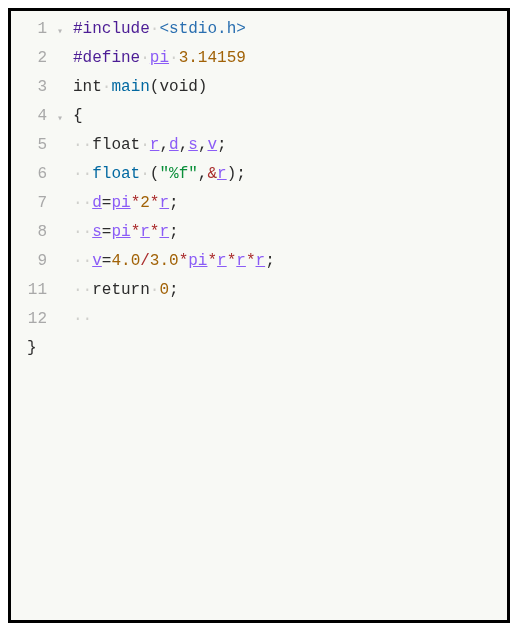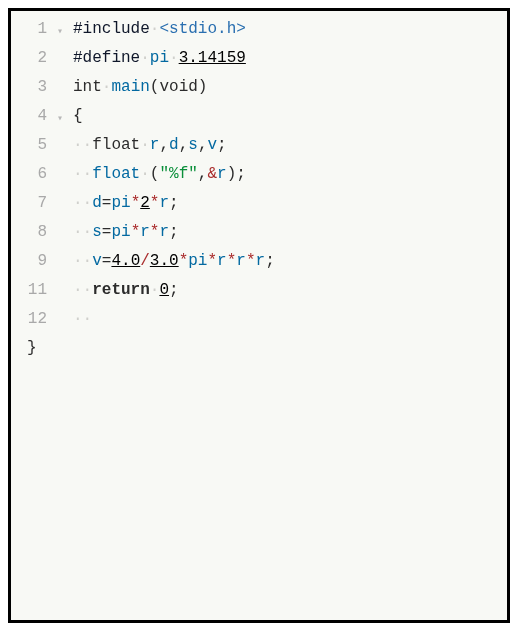--- a/index.html
+++ b/index.html
@@ -40,27 +40,27 @@
     font-size: 10px;
     user-select: none;
     text-align: left;
     padding-top: 2px;
   }
   .code {
     flex: 1;
     overflow: hidden;
   }
   .ws { color: #d0d0cc; }
-  .pp { color: #0f172a; font-family: Liberation Mono, monospace; } 
+  .pp { color: #4c1d95; font-family: Liberation Mono, monospace; } 
   .inc { color: #2a6fb0; } 
-  .kw { color: #2c2c2c; font-weight: 700; }
+  .kw { color: #2c2c2c; font-weight: 400; }
   .type { color: #2c2c2c; font-weight: 400; }
   .fn { color: #0369a1; }
-  .id { color: #0369a1; }
-  .num { color: #000000; text-decoration: underline; }
+  .id { color: #8b5cf6; text-decoration: underline; }
+  .num { color: #a16207; }
   .op { color: #a92b2b; }
   .eq { color: #2c2c2c; }
   .paren { color: #2c2c2c; }
   .brace { color: #2c2c2c; }
   .punct { color: #2c2c2c; }
   .str { color: #0a8f3a; }
 </style>
 </head>
 <body>
 

